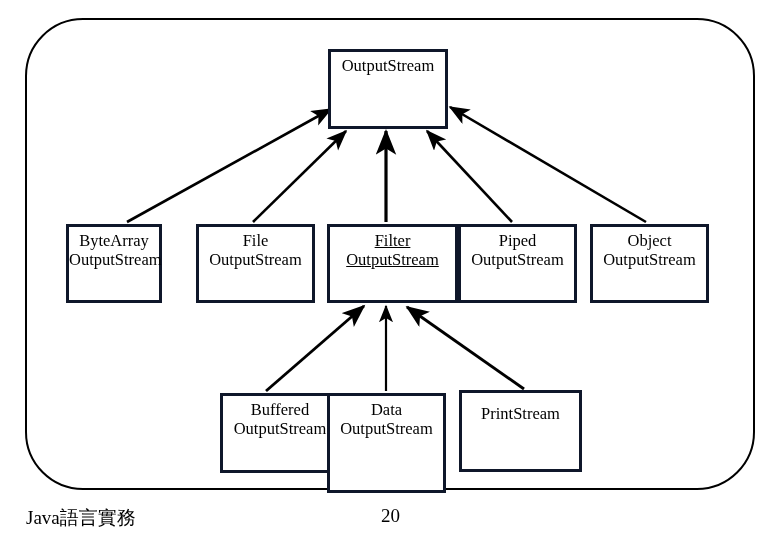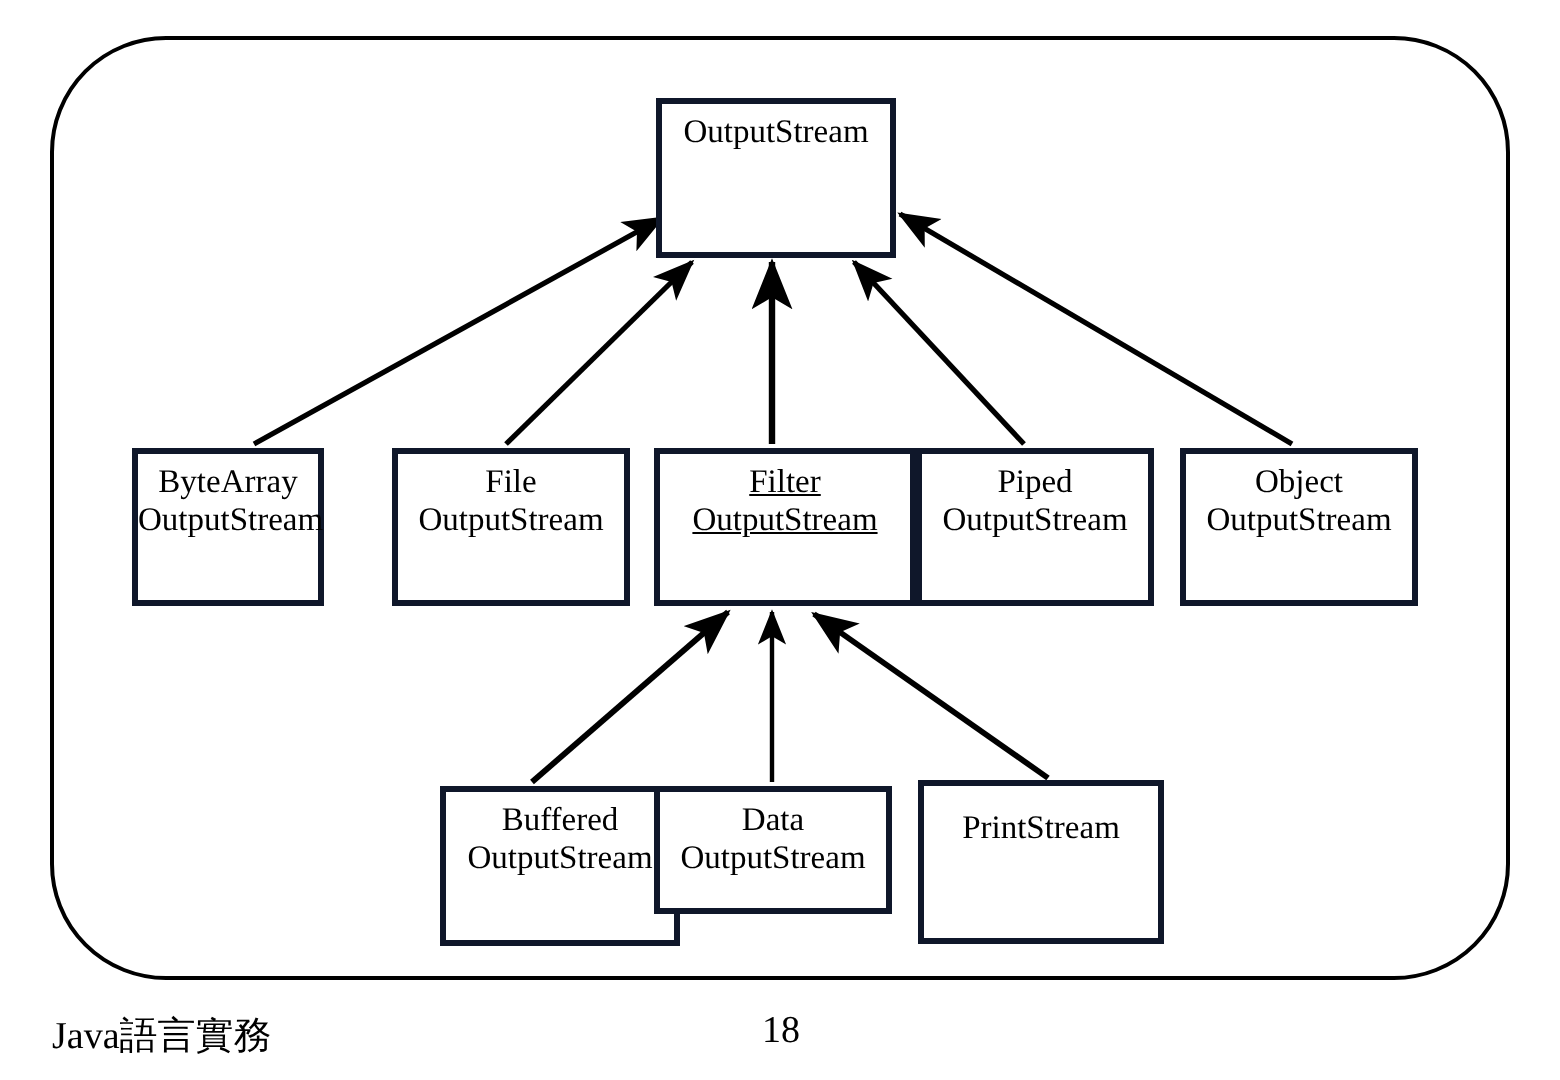--- a/index.html
+++ b/index.html
@@ -97,20 +97,20 @@
 OutputStream</div>
   <div class="node" style="left:327px; top:224px; width:131px; height:79px;text-decoration:underline;">Filter
 OutputStream</div>
   <div class="node" style="left:458px; top:224px; width:119px; height:79px;">Piped
 OutputStream</div>
   <div class="node" style="left:590px; top:224px; width:119px; height:79px;">Object
 OutputStream</div>
 
   <div class="node" style="left:196px; top:393px; width:120px; height:80px;margin-left:24px;">Buffered
 OutputStream</div>
-  <div class="node" style="left:327px; top:393px; width:119px; height:64px;">Data
+  <div class="node" style="left:327px; top:393px; width:119px; height:100px;">Data
 OutputStream</div>
   <div class="node left-align" style="left:459px; top:390px; width:123px; height:82px; padding-top:11px;">PrintStream</div>
 
   <div class="footer-item" id="footer-left">Java語言實務</div>
-  <div class="footer-item" id="footer-page">18</div>
+  <div class="footer-item" id="footer-page">20</div>
 
 </div>
 
 </body></html>

